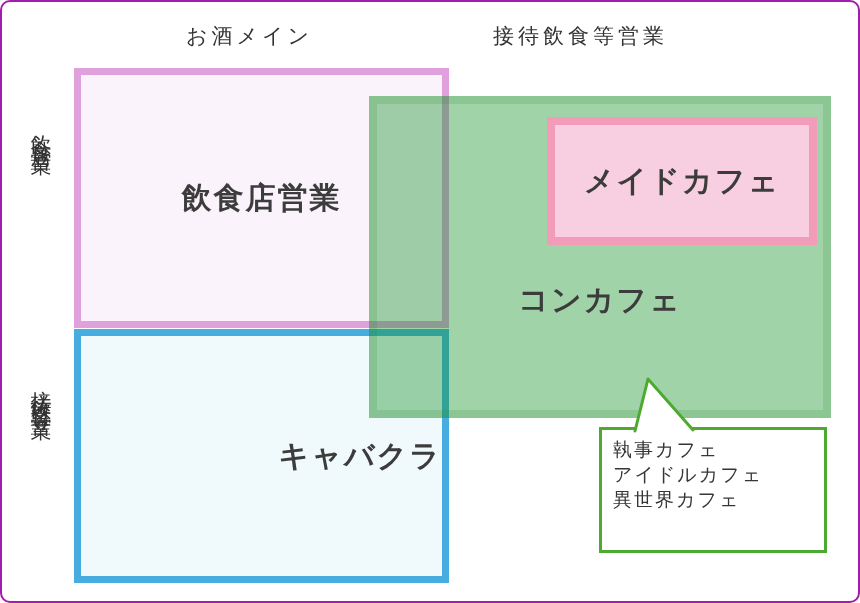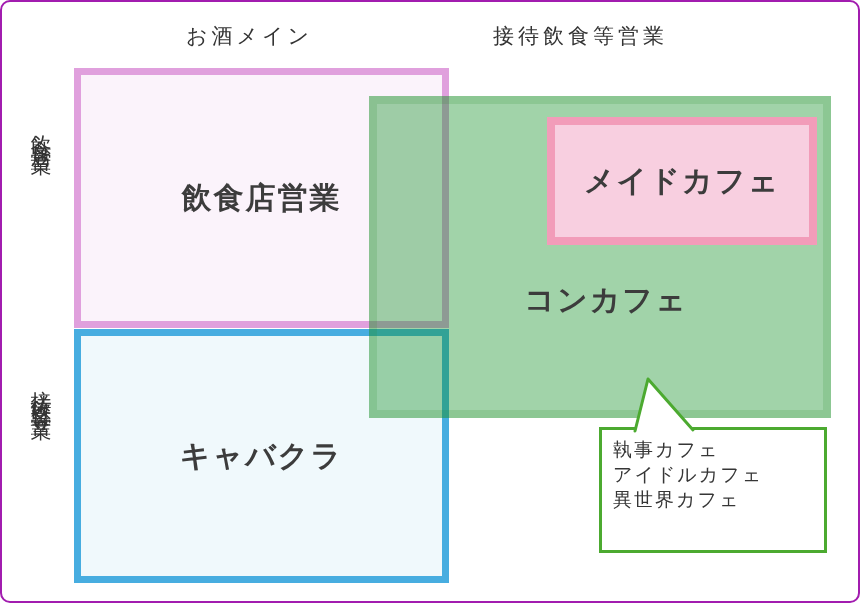--- a/index.html
+++ b/index.html
@@ -65,20 +65,21 @@
     border: 7px solid #e0a0dd;
     background: #fbf3fb;
     z-index: 1;
   }
   .blue-box {
     left: 72px; top: 327px;
     width: 375px; height: 254px;
     border: 7px solid #47ade0;
     background: #f0f9fc;
     z-index: 1;
+    justify-content: flex-end;
   }
 
   
   .green-box {
     position: absolute;
     left: 367px; top: 94px;
     width: 462px; height: 322px;
     box-sizing: border-box;
     border: 8px solid rgba(25,143,40,0.5);
     background: rgba(20,145,40,0.4);
@@ -95,21 +96,20 @@
     display: flex;
     align-items: center;
     justify-content: center;
     font-family: Liberation Mono, monospace;
   }
   .concafe-label {
     position: absolute;
     left: 0; width: 100%;
     top: 176px;
     text-align: center;
-    padding-left: 6px;
   }
 
   
   .bubble {
     position: absolute;
     left: 597px; top: 425px;
     width: 228px; height: 126px;
     box-sizing: border-box;
     border: 3px solid #4caa30;
     background: #ffffff;

